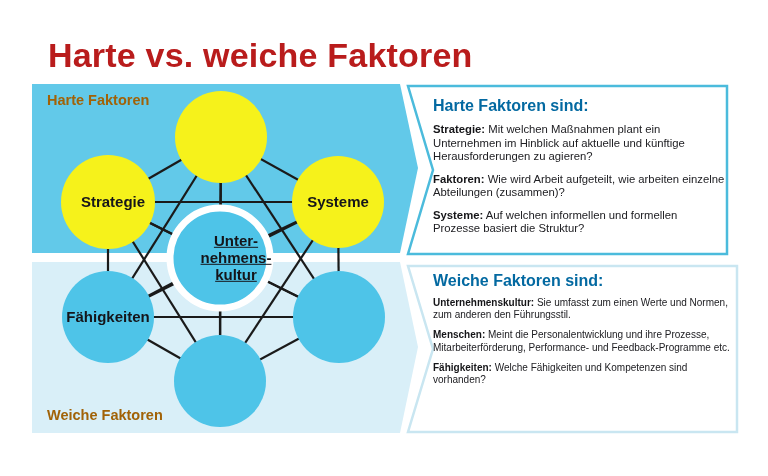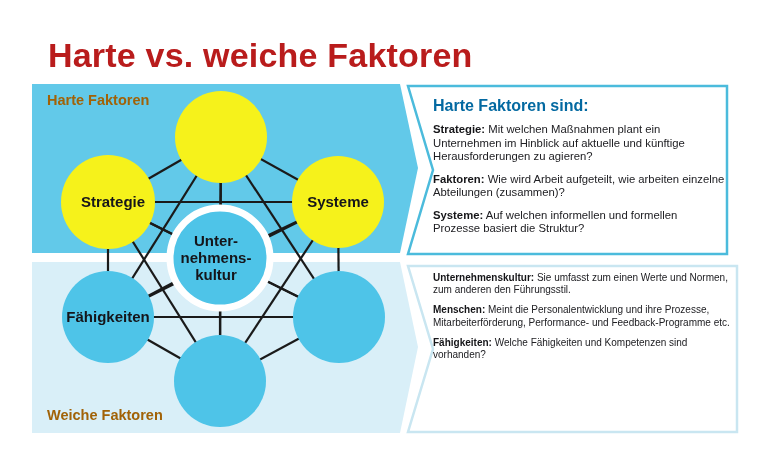--- a/index.html
+++ b/index.html
@@ -79,31 +79,32 @@
 
     <polygon points="408,86 727,86 727,254 408,254 433,170" fill="#ffffff" stroke-width="2.5" stroke="#4bbbdc"></polygon>
     <polygon points="408,266 737,266 737,432 408,432 433,349" fill="#ffffff" stroke-width="2.5" stroke="#c9e6f1"></polygon>
   </svg>
 
   <div class="region-label hard">Harte Faktoren</div>
   <div class="region-label soft">Weiche Faktoren</div>
 
   <div class="node-label" style="left:113px;top:202px;">Strategie</div>
   <div class="node-label" style="left:338px;top:202px;">Systeme</div>
-  <div class="node-label" style="left:216px;top:258px;">Unter-
+  <div class="node-label" style="left:236px;top:258px;text-decoration:underline;">Unter-
 nehmens-
 kultur</div>
   <div class="node-label" style="left:108px;top:317px;">Fähigkeiten</div>
 
   <div class="panel-text hard">
     <h2 class="panel-heading">Harte Faktoren sind:</h2>
     <p class="panel-item"><b>Strategie:</b> <span>Mit welchen Maßnahmen plant ein Unternehmen im Hinblick auf aktuelle und künftige Herausforderungen zu agieren?</span></p>
     <p class="panel-item"><b>Faktoren:</b> <span>Wie wird Arbeit aufgeteilt, wie arbeiten einzelne Abteilungen (zusammen)?</span></p>
     <p class="panel-item"><b>Systeme:</b> <span>Auf welchen informellen und formellen Prozesse basiert die Struktur?</span></p>
   </div>
 
   <div class="panel-text soft">
+    <h2 class="panel-heading">Weiche Faktoren sind:</h2>
     <p class="panel-item"><b>Unternehmenskultur:</b> <span>Sie umfasst zum einen Werte und Normen, zum anderen den Führungsstil.</span></p>
     <p class="panel-item"><b>Menschen:</b> <span>Meint die Personalentwicklung und ihre Prozesse, Mitarbeiterförderung, Performance- und Feedback-Programme etc.</span></p>
     <p class="panel-item"><b>Fähigkeiten:</b> <span>Welche Fähigkeiten und Kompetenzen sind vorhanden?</span></p>
   </div>
 
 </div>
 
 </body></html>

